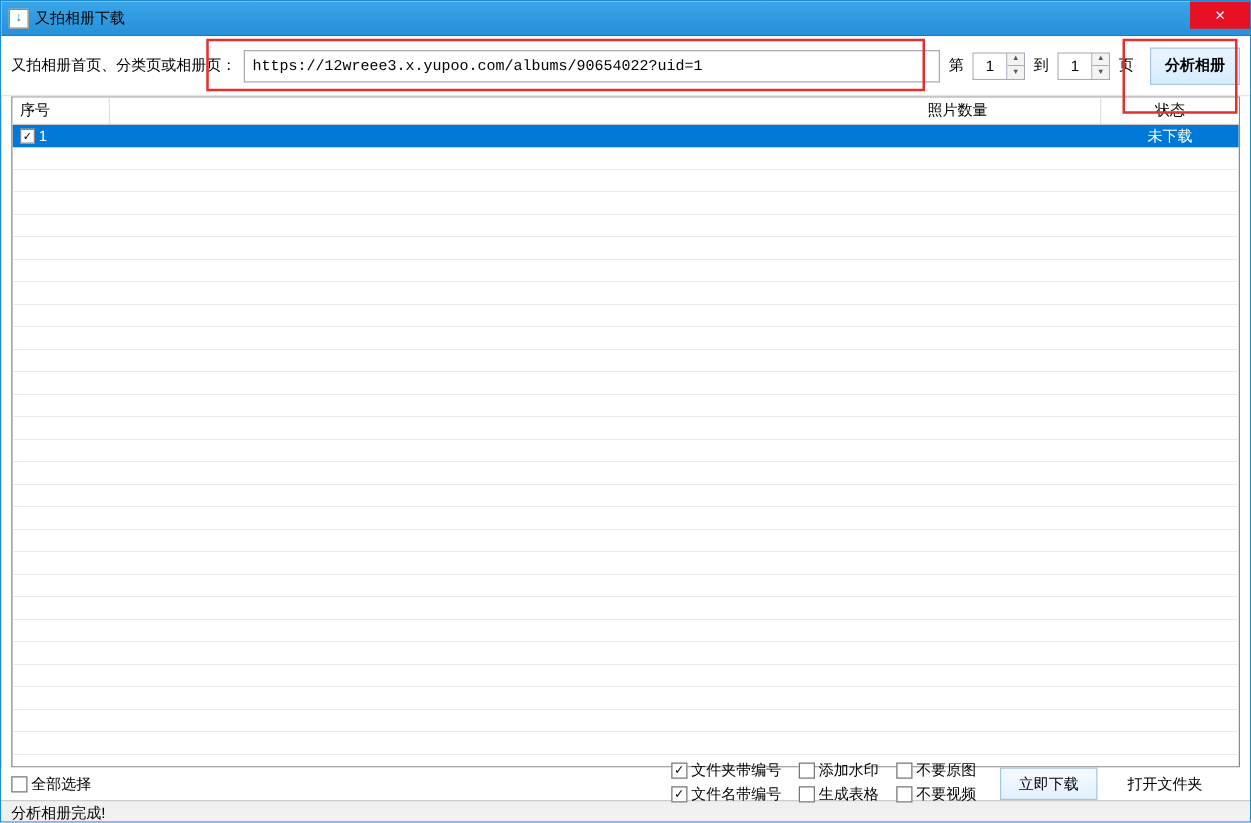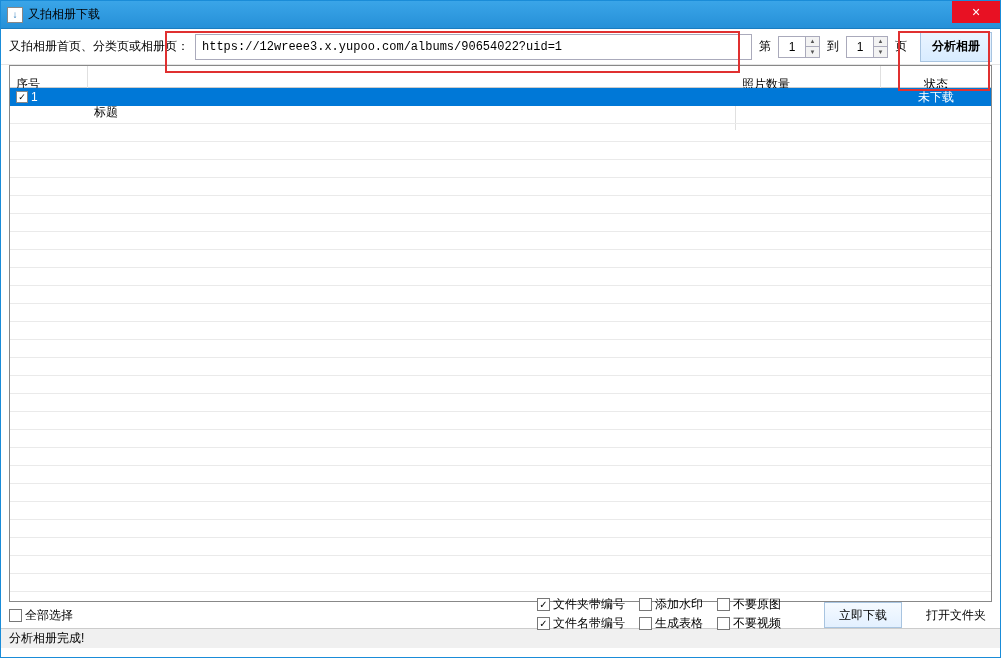--- a/index.html
+++ b/index.html
@@ -41,21 +41,21 @@
       width: 48px; height: 22px;
       background: #e81123;
       color: #fff;
       display: flex;
       align-items: center;
       justify-content: center;
       font-size: 14px;
       cursor: pointer;
     }
     .toolbar {
-      height: 36px;
+      height: 48px;
       padding: 0 8px;
       display: flex;
       align-items: center;
       background: #fff;
       border-bottom: 1px solid #e5e5e5;
       position: relative;
       gap: 4px;
     }
     .toolbar-label { white-space: nowrap; margin-right: 2px; }
     .url-input {
@@ -126,21 +126,21 @@
       overflow: hidden;
     }
     .table-header {
       display: flex;
       height: 22px;
       background: #fff;
       border-bottom: 1px solid #ccc;
     }
     .th {
       border-right: 1px solid #e0e0e0;
-      padding: 18px 6px;
+      padding: 3px 6px;
       display: flex;
       align-items: center;
       overflow: hidden;
     }
     .col-seq { width: 78px; }
     .col-title { flex: 1; margin-top: 28px; }
     .col-count { width: 145px; }
     .col-status { width: 110px; text-align: left; justify-content: center; border-right: none; }
     .table-body {
       flex: 1;
@@ -223,21 +223,21 @@
       padding: 0 14px;
       border: 1px solid #a8c4e0;
       background: linear-gradient(to bottom, #f5faff, #e3f0ff);
       cursor: pointer;
       font-size: 12px;
       font-family: inherit;
       white-space: nowrap;
     }
     .action-btns {
       position: absolute;
-      right: 0;
+      right: 24px;
       top: 0px;
       display: flex;
       gap: 10px;
       align-items: center;
     }
     .statusbar {
       height: 20px;
       border-top: 1px solid #ccc;
       display: flex;
       align-items: center;

